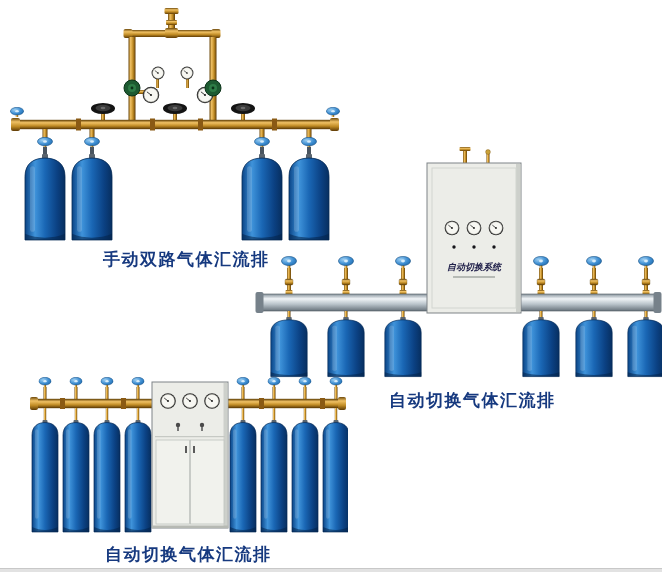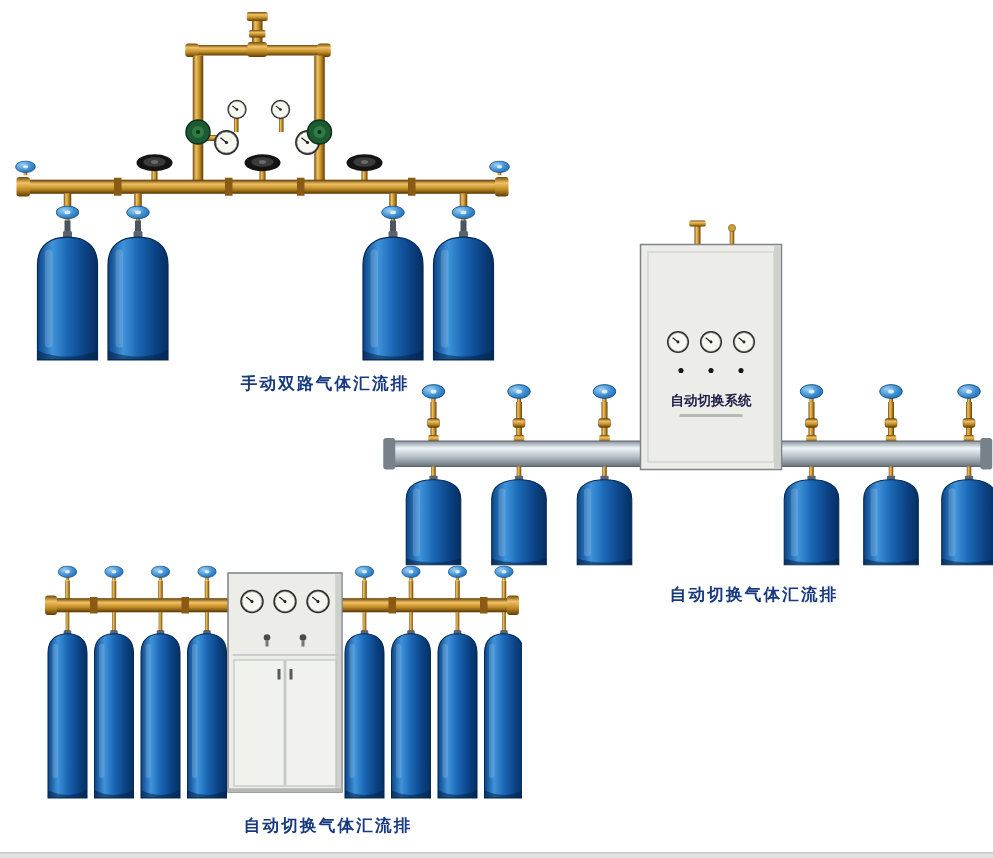--- a/index.html
+++ b/index.html
@@ -4,26 +4,26 @@
 <style>
   * { margin:0; padding:0; box-sizing:border-box; }
   html, body { width:662px; height:572px; }
   body {
     position:relative;
     background:#ffffff;
     overflow:hidden;
     font-family:"Liberation Sans", sans-serif;
   }
   .gallery { position:absolute; inset:0; }
-  .product { position:absolute; }
+  .product { position:absolute;font-style:italic; }
   .caption {
     position:absolute;
     width:170px;
-    text-align:right;
-    font-size:11px;
+    text-align:left;
+    font-size:17px;
     font-weight:bold;
     letter-spacing:1.5px;
     color:var(--caption-color, #16397f);
     white-space:nowrap;
   }
   .bottom-strip {
     position:absolute; left:0; top:568px; width:662px; height:4px;
     background:#e2e2e2; border-top:1px solid #c8c8c8;
   }
   svg { display:block; }

